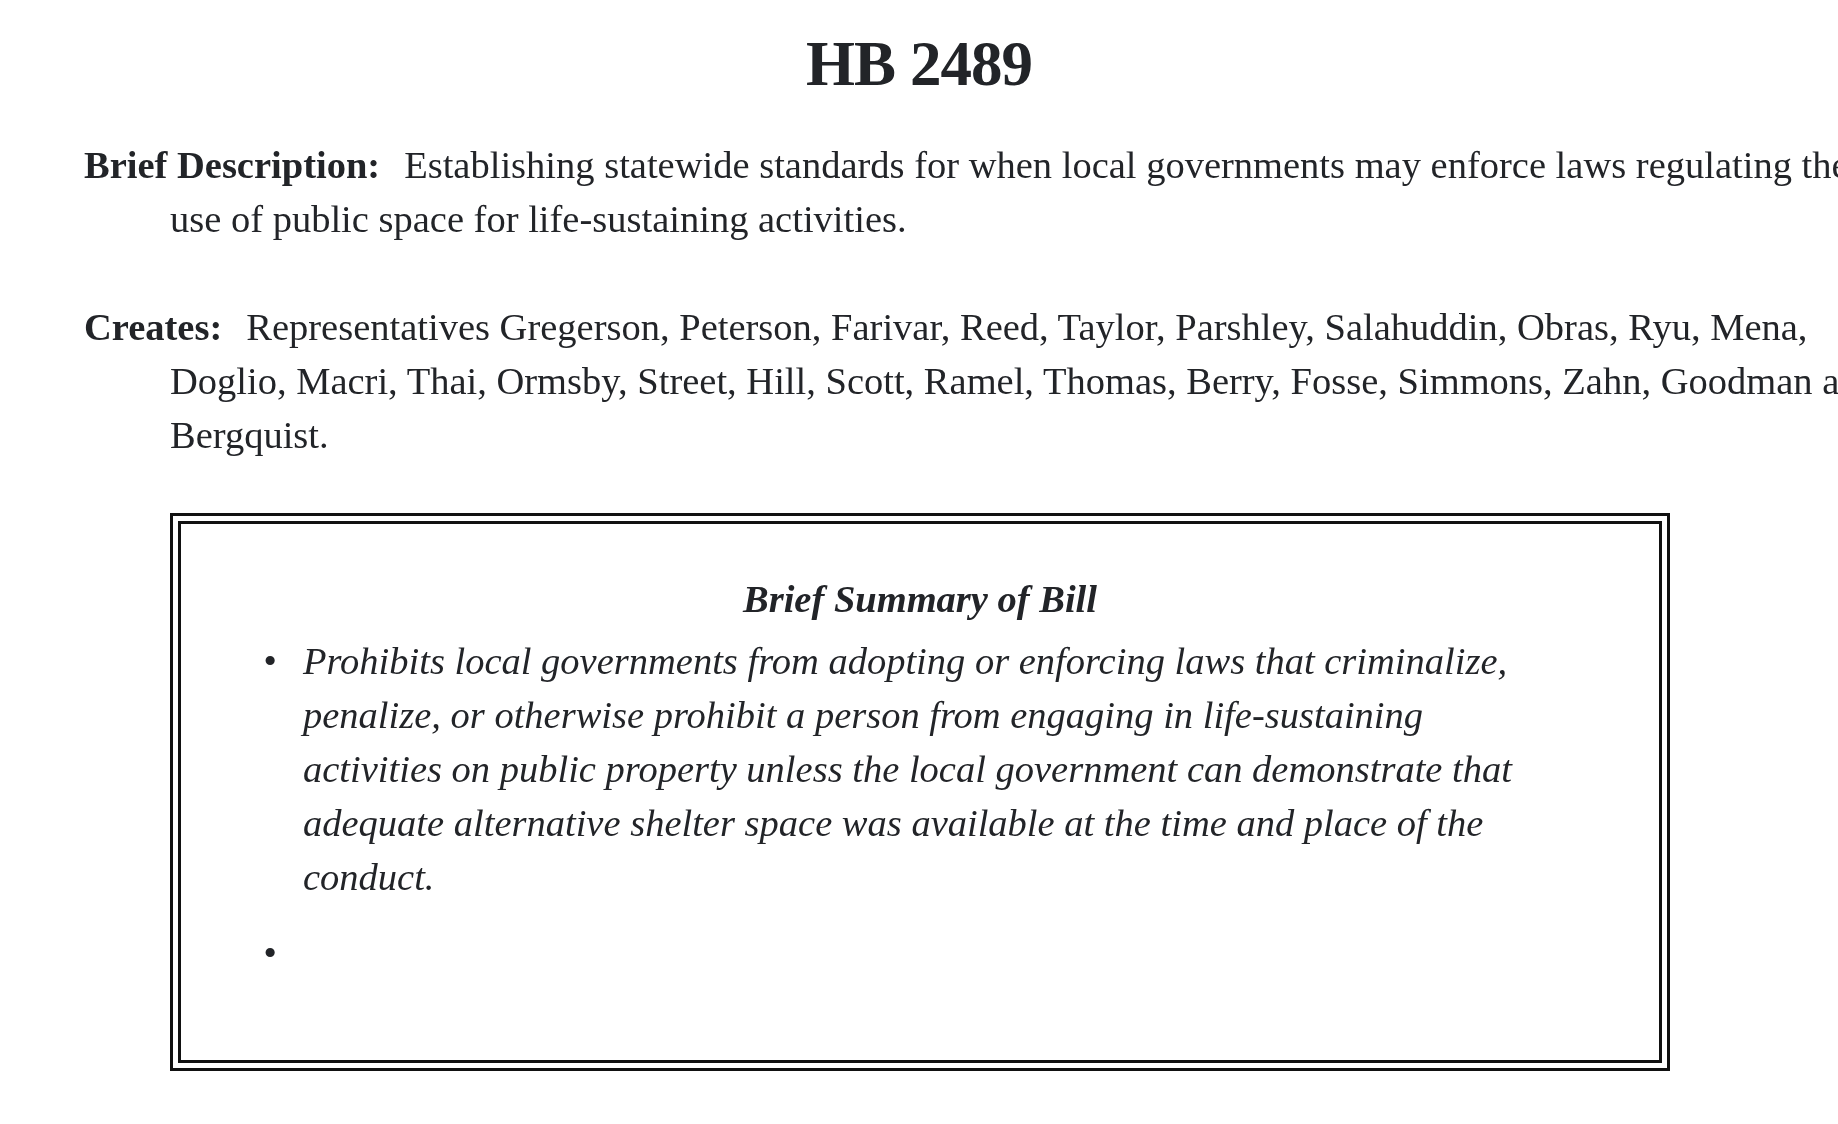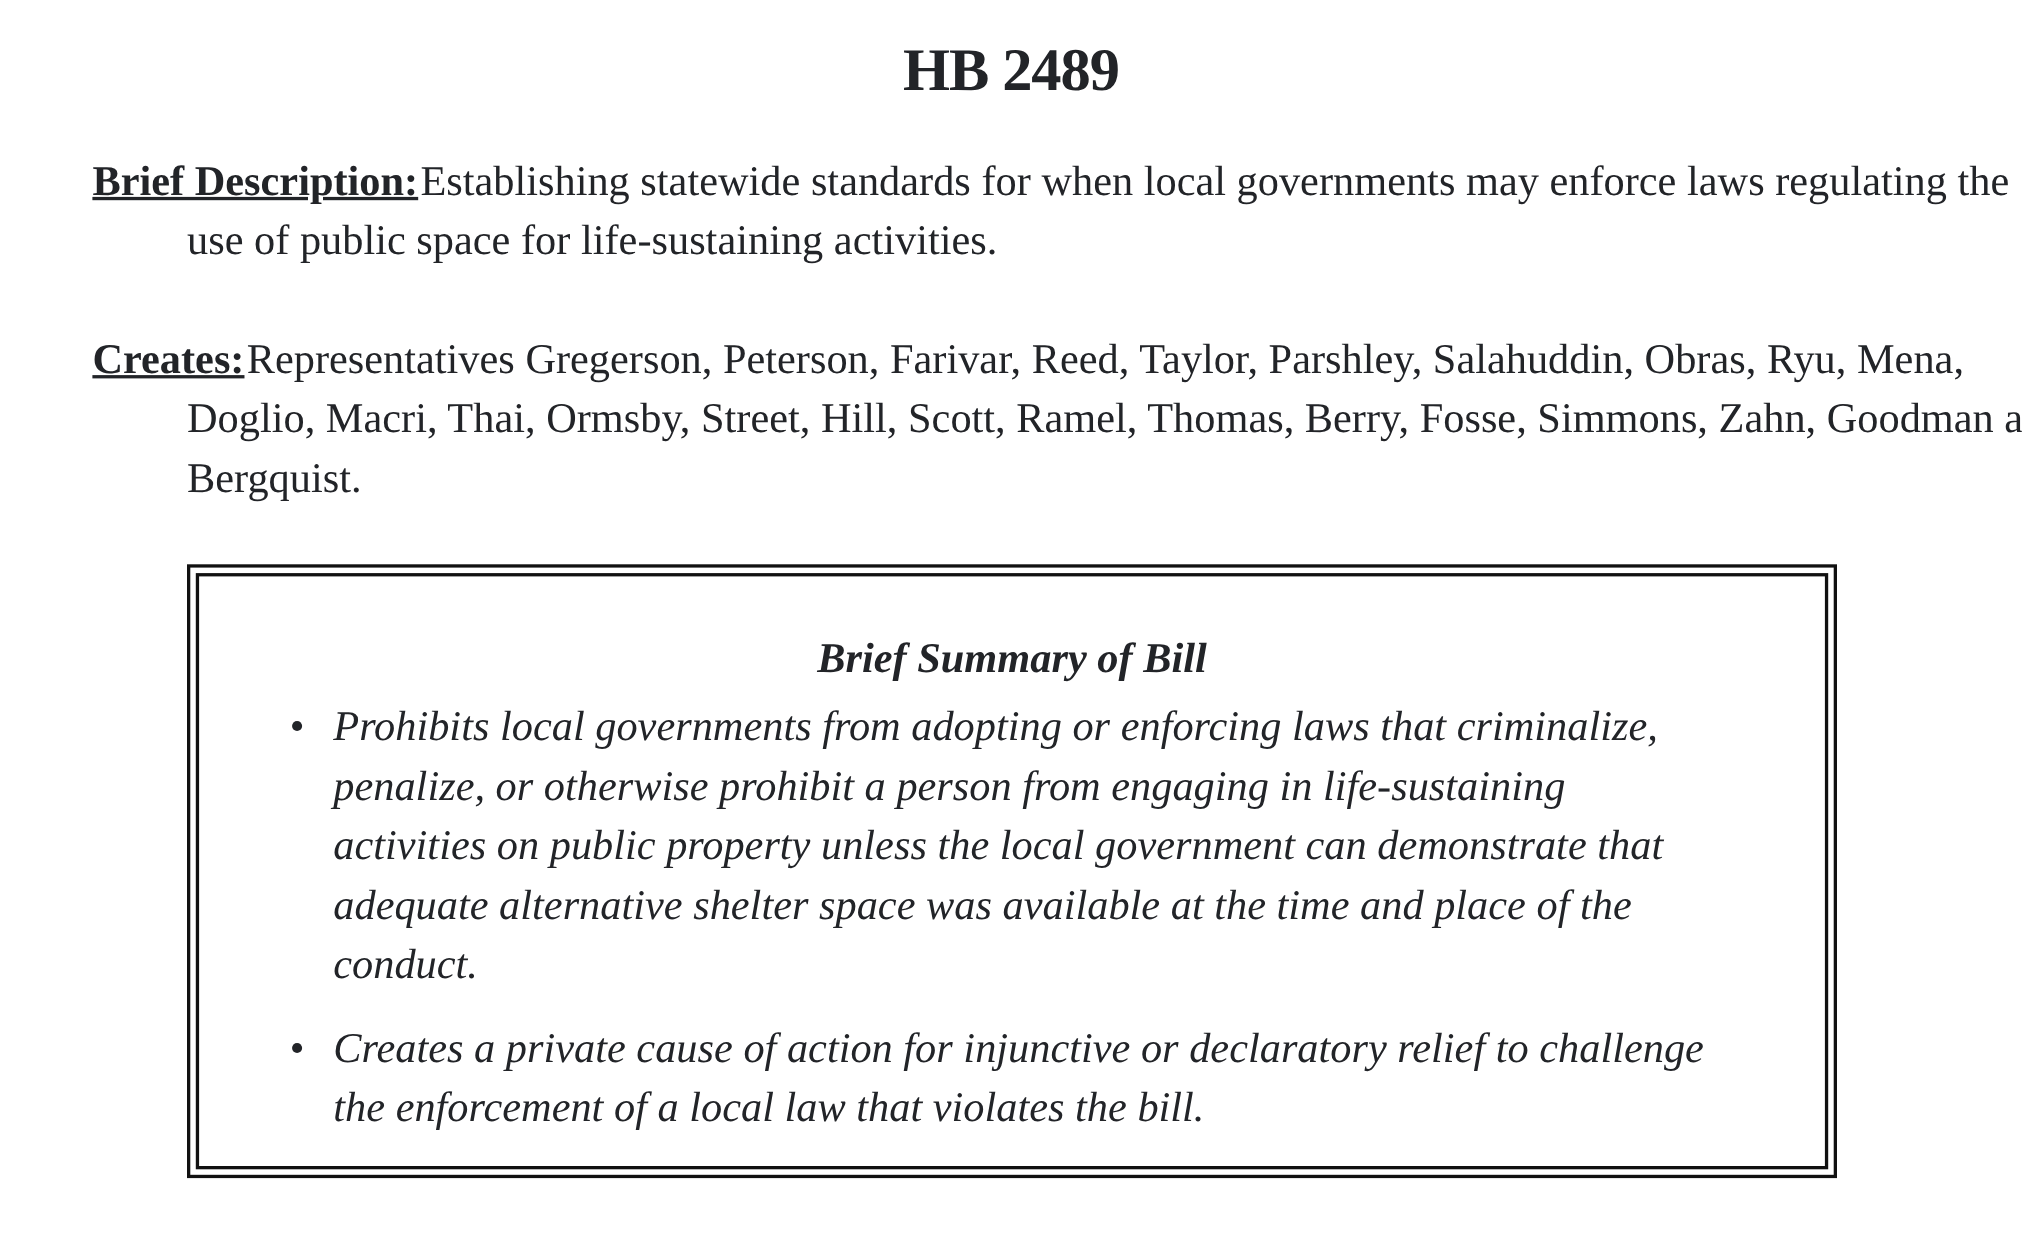--- a/index.html
+++ b/index.html
@@ -15,37 +15,36 @@
     font-family: "Liberation Serif", "DejaVu Serif", serif;
     color: #222428;
   }
   .bill-title {
     position: absolute;
     left: 0;
     width: 1838px;
     top: 14px;
     text-align: center;
     font-weight: bold;
-    font-size: 55px;
+    font-size: 63px;
     line-height: 100px;
     letter-spacing: -1px;
   }
   .field {
     position: absolute;
     left: 84px;
     width: 1700px;
     font-size: 38.5px;
     line-height: 54px;
     padding-left: 86px;
     text-indent: -86px;
   }
   .field .label {
     font-weight: bold;
-    margin-right: 2px;
-    text-decoration: underline;
+    margin-right: 24px;
   }
   #brief-desc { top: 138px; }
   #sponsors { top: 300px; width: 1720px; }
 
   .summary-box {
     position: absolute;
     left: 170px;
     top: 513px;
     width: 1500px;
     height: 558px;
@@ -111,17 +110,16 @@
 <div class="summary-box">
   <div class="summary-inner">
     <div class="summary-title">Brief Summary of Bill</div>
     <ul class="bullets">
       <li class="bullet-item">
         <span class="bullet-dot">•</span>
         <span>Prohibits local governments from adopting or enforcing laws that criminalize, penalize, or otherwise prohibit a person from engaging in life-sustaining activities on public property unless the local government can demonstrate that adequate alternative shelter space was available at the time and place of the conduct.</span>
       </li>
       <li class="bullet-item">
         <span class="bullet-dot">•</span>
-        <span>Creates a private cause of action for injunctive or declaratory relief to challenge the enforcement of a local law that violates the bill.</span>
       </li>
     </ul>
   </div>
 </div>
 
 </body></html>

